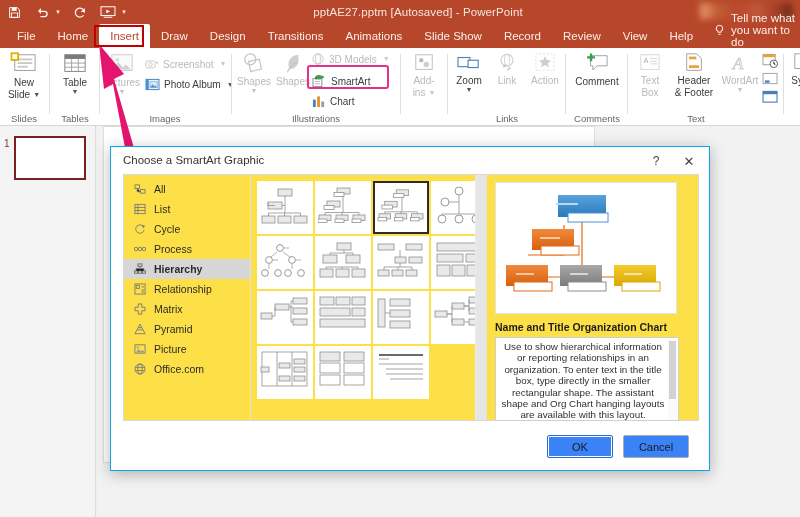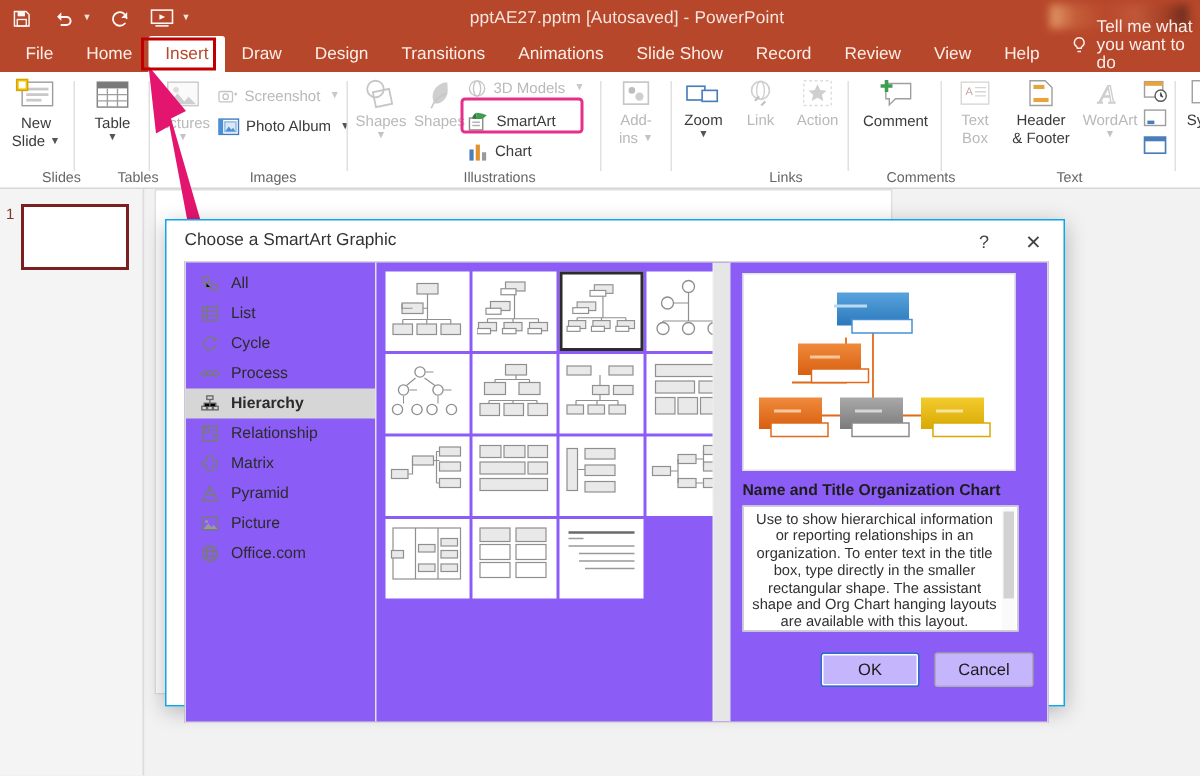--- a/index.html
+++ b/index.html
@@ -51,21 +51,21 @@
   }
 
   
   .ribbon{
     position:absolute; left:0; top:48px; width:800px; height:78px;
     background:#fff; border-bottom:1px solid #d6d6d6;
   }
   .rgroup{ position:absolute; top:0; height:78px; }
   .rgroup .glabel{
     position:absolute; bottom:2px; left:0; width:100%; text-align:center;
-    font-size:9.5px; color:#666;margin-left:17px;
+    font-size:9.5px; color:#666;
   }
   .rsep{ position:absolute; top:6px; width:1px; height:60px; background:#e0e0e0;}
   .bigbtn{
     position:absolute; top:4px; width:100%;
     display:flex; flex-direction:column; align-items:center; gap:1px;
     font-size:10px; color:#3b3b3b; text-align:center; line-height:11px;
   }
   .bigbtn.dim{ color:#b9b9b9;}
   .ico{ display:flex; align-items:center; justify-content:center;}
   .caret{ font-size:7px; line-height:6px; color:#555; }
@@ -125,22 +125,22 @@
     position:absolute; right:42px; top:4px; width:22px; height:20px;
     display:flex;align-items:center;justify-content:center;
     font-size:12px;color:#444;
   }
   .dlg-close{
     position:absolute; right:8px; top:4px; width:24px; height:20px;
     display:flex;align-items:center;justify-content:center;
     font-size:13px;color:#444;
   }
   .dlg-body{
-    position:absolute; left:12px; top:27px; width:576px; height:308px;
-    border:1px solid #d9d9d9; background:#8b5cf6; display:flex;
+    position:absolute; left:12px; top:27px; width:576px; height:247px;
+    border:1px solid #d9d9d9; background:#fde047; display:flex;
   }
   .cat-pane{ width:127px; height:100%; border-right:1px solid #e2e2e2; padding-top:4px;}
   .cat{
     height:20px; display:flex; align-items:center; gap:8px; padding-left:9px;
     font-size:10.5px; color:#2b2b2b;
   }
   .cat.sel{ background:#d6d6d6; font-weight:bold;}
   .cat .ci{ width:13px; height:13px; display:flex;align-items:center;justify-content:center; color:#7a7a7a;}
 
   .gal-pane{ width:236px; height:100%; position:relative; overflow:hidden; border-right:1px solid #e2e2e2;}
@@ -167,21 +167,21 @@
     font-size:9.8px; color:#303030; line-height:11.4px; padding:3px 12px 3px 4px;text-align:center;
   }
   .prev-desc-scroll{
     position:absolute; right:1px; top:1px; width:9px; height:82px; background:#fafafa;
   }
   .prev-desc-thumb{ position:absolute; right:1px; top:2px; width:7px; height:58px; background:#d2d2d2;}
 
   .dlg-footer{ position:absolute; left:0; bottom:0; width:100%; height:44px;}
   .btn{
     position:absolute; top:9px; width:66px; height:23px;
-    border:1px solid #adadad; background:#c4b5fd; border-radius:2px;
+    border:1px solid #adadad; background:#3b82f6; border-radius:2px;
     font-size:11px; color:#1a1a1a; display:flex;align-items:center;justify-content:center;
   }
   .btn.ok{ right:96px; border:1px solid #2a6fc9; box-shadow:inset 0 0 0 1px #fff;}
   .btn.cancel{ right:20px;}
 </style>
 </head>
 <body>
 
 <div class="titlebar">
   <div class="qat">

